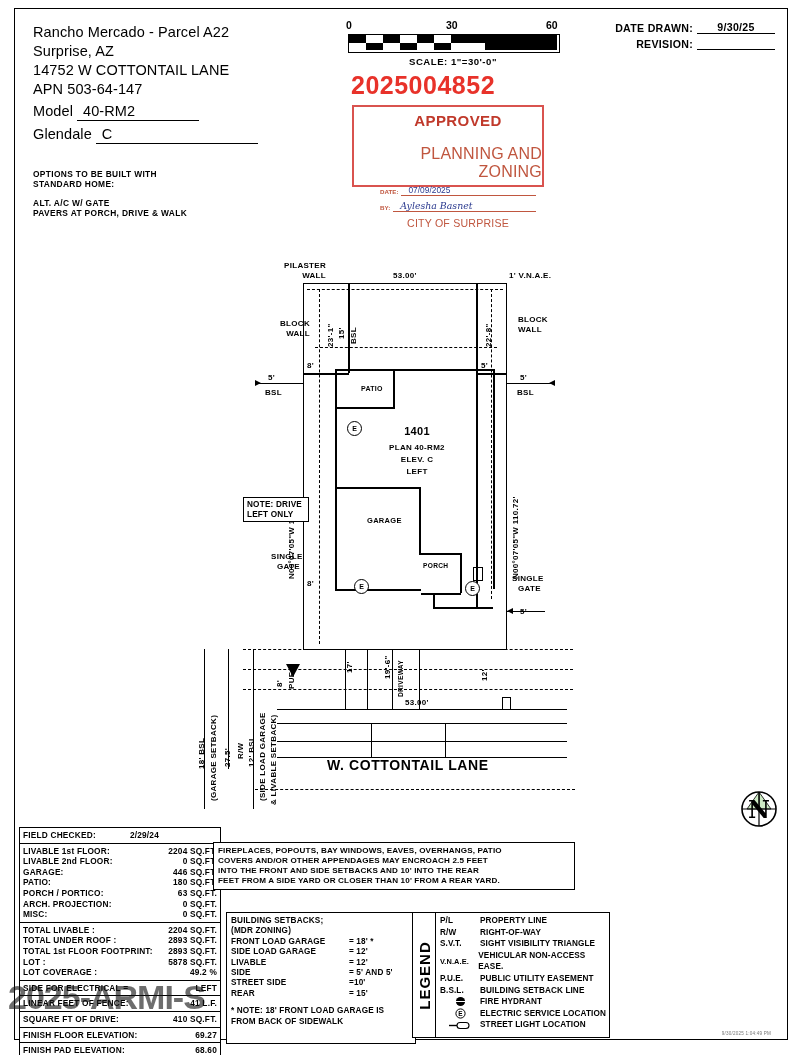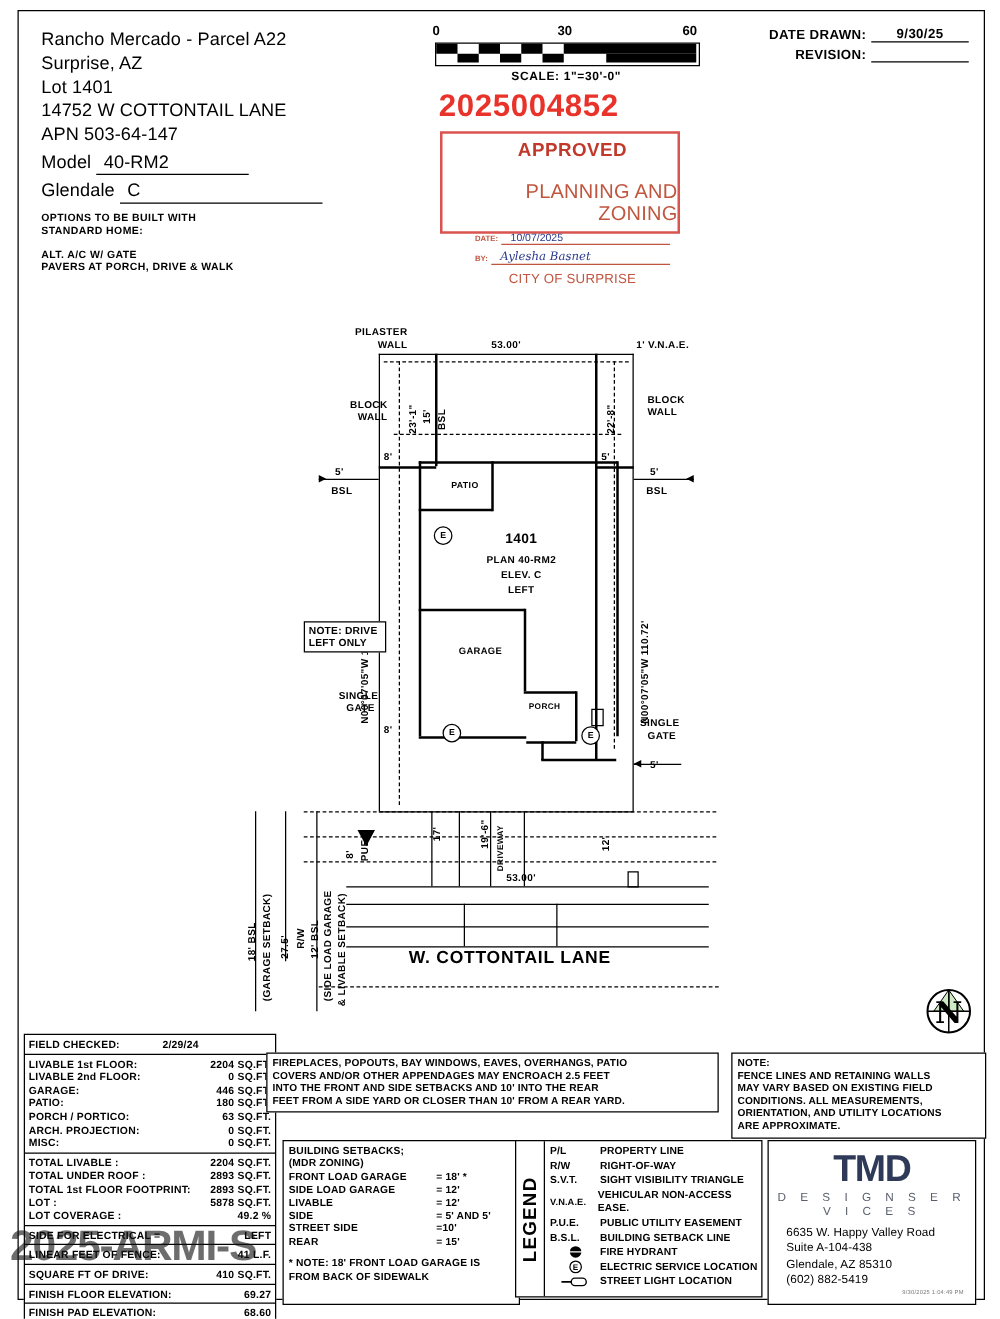--- a/index.html
+++ b/index.html
@@ -83,24 +83,20 @@
       letter-spacing:-1px;font-family:"Liberation Sans",sans-serif;white-space:nowrap;}
 </style>
 </head>
 <body>
 
 <div class="sheet">
 
   <div class="abs" id="hdr-title">
     <div>Rancho Mercado - Parcel A22</div>
     <div>Surprise, AZ</div>
-    <div>
-      <span>Lot</span>
-      <span>1401</span>
-    </div>
     <div>14752 W COTTONTAIL LANE</div>
     <div>
       <span>APN</span>
       <span>503-64-147</span>
     </div>
     <div class="fld" style="margin-top:3px;">
       <span>Model</span>
       <span class="u">40-RM2</span>
     </div>
     <div class="fld" style="margin-top:4px;">
@@ -136,21 +132,21 @@
     <div id="scale-txt">SCALE:  1"=30'-0"</div>
   </div>
 
   <div class="abs" id="permit-no">2025004852</div>
 
   <div class="abs" id="stamp">
     <div class="ap">APPROVED</div>
     <div class="pz">PLANNING AND ZONING</div>
     <div class="row">
       <span class="lb">DATE:</span>
-      <span class="vl">10/07/2025</span>
+      <span class="vl">07/09/2025</span>
     </div>
     <div class="row">
       <span class="lb">BY:</span>
       <span class="sg">Aylesha Basnet</span>
     </div>
     <div class="cos">CITY OF SURPRISE</div>
   </div>
 
   <div class="abs" id="drawn">
     <div class="r">
@@ -409,28 +405,20 @@
     </div>
   </div>
 
   <div class="blk ntxt" style="left:198px;top:833px;width:352px;">
     <div>FIREPLACES, POPOUTS, BAY WINDOWS, EAVES, OVERHANGS, PATIO</div>
     <div>COVERS AND/OR OTHER APPENDAGES MAY ENCROACH 2.5 FEET</div>
     <div>INTO THE FRONT AND SIDE SETBACKS AND 10' INTO THE REAR</div>
     <div>FEET FROM A SIDE YARD OR CLOSER THAN 10' FROM A REAR YARD.</div>
   </div>
 
-  <div class="blk ntxt" style="left:570px;top:833px;width:194px;">
-    <div>NOTE:</div>
-    <div>FENCE LINES AND RETAINING WALLS</div>
-    <div>MAY VARY BASED ON EXISTING FIELD</div>
-    <div>CONDITIONS.  ALL MEASUREMENTS,</div>
-    <div>ORIENTATION, AND UTILITY LOCATIONS</div>
-    <div>ARE APPROXIMATE.</div>
-  </div>
 
   <div class="blk sbk" style="left:211px;top:903px;width:180px;height:124px;">
     <div>BUILDING SETBACKS;</div>
     <div>(MDR ZONING)</div>
     <div class="r">
         <span class="k">FRONT LOAD GARAGE</span>
         <span>= 18' *</span>
       </div>
     <div class="r">
         <span class="k">SIDE LOAD GARAGE</span>
@@ -509,27 +497,17 @@
           <svg width="22" height="9" viewBox="0 0 22 9">
             <line x1="0" y1="4.5" x2="8" y2="4.5" stroke="#000" stroke-width="1.4"></line>
             <rect x="8" y="1.5" width="12" height="6" rx="3" fill="#fff" stroke="#000" stroke-width="1.1"></rect>
           </svg>
         </span>
         <span>STREET LIGHT LOCATION</span>
       </div>
     </div>
   </div>
 
-  <div class="blk" id="tmd" style="left:599px;top:903px;width:165px;height:124px;padding-top:6px;">
-    <div class="t1">TMD</div>
-    <div class="t2">D E S I G N   S E R V I C E S</div>
-    <div class="t3">
-      <div>6635 W. Happy Valley Road</div>
-      <div>Suite A-104-438</div>
-      <div>Glendale, AZ 85310</div>
-      <div>(602) 882-5419</div>
-    </div>
-  </div>
 
   <div class="abs" id="foot-ts">9/30/2025 1:04:49 PM</div>
 </div>
 
 <div class="abs" id="wm">2025-ARMI-S</div>
 
 </body></html>

